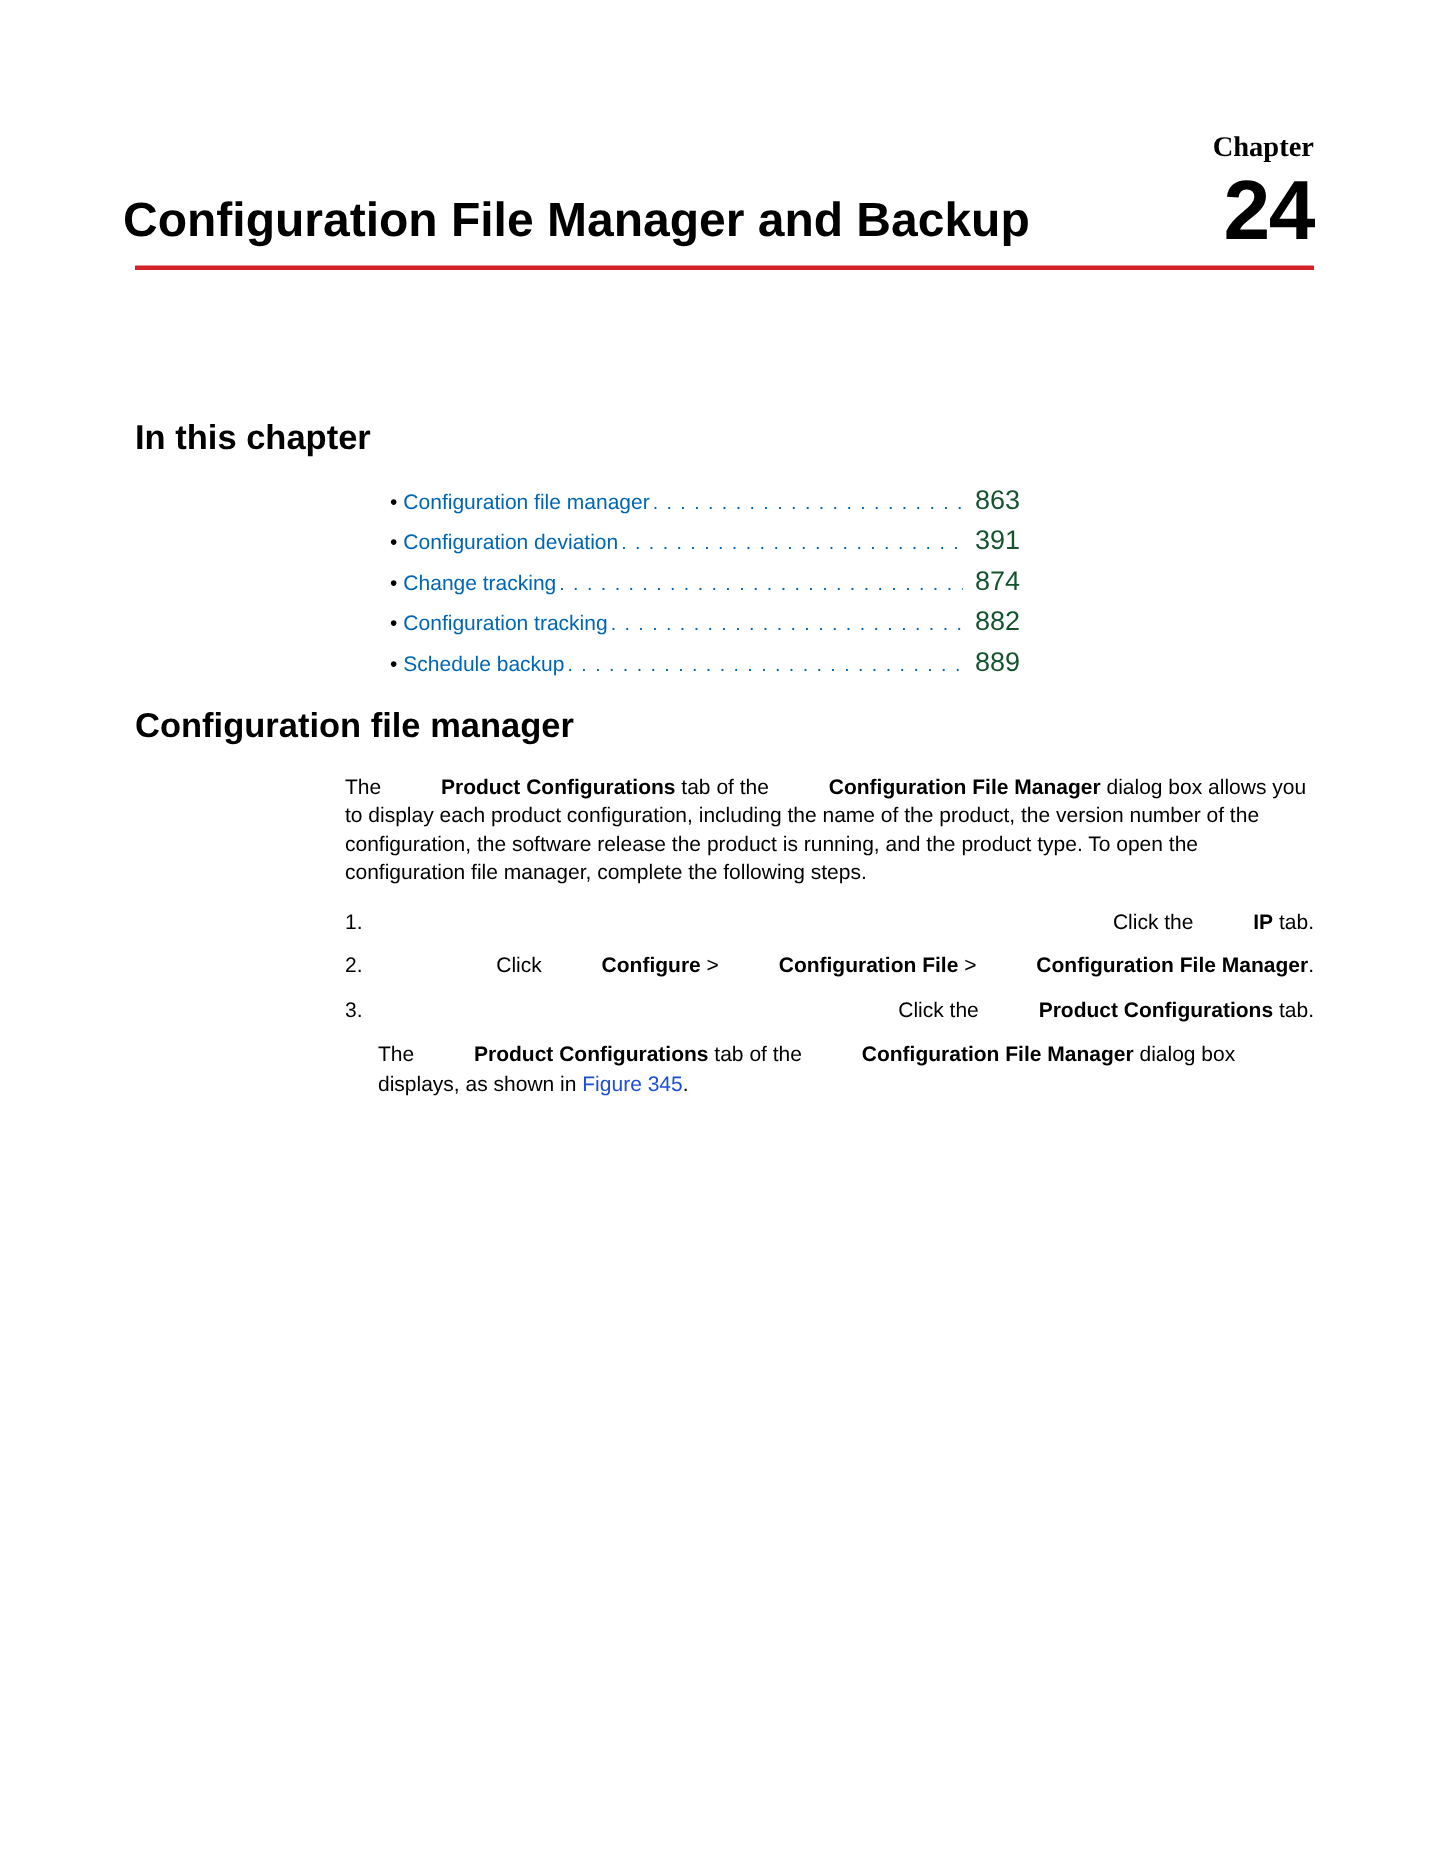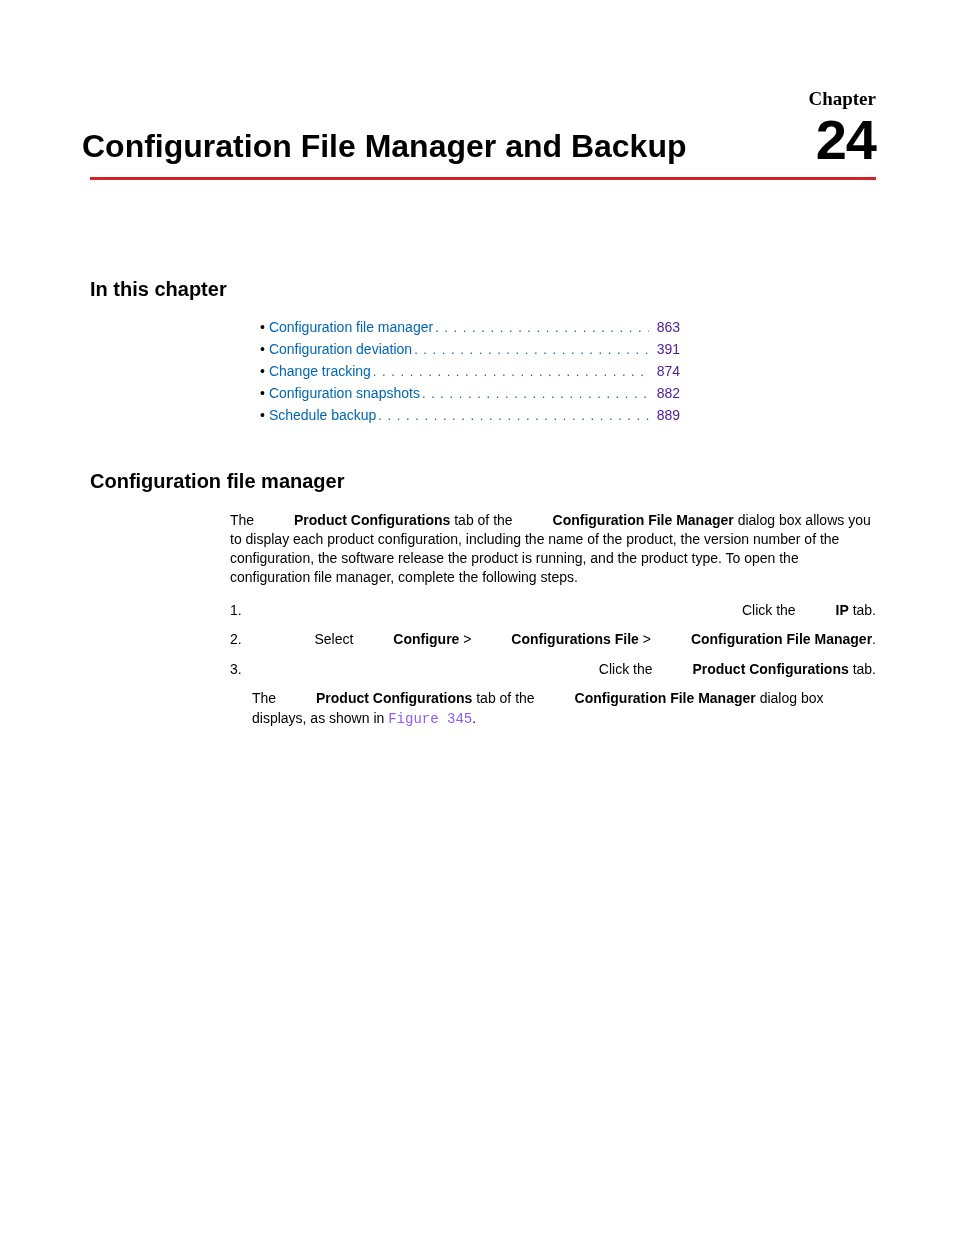--- a/index.html
+++ b/index.html
@@ -46,21 +46,21 @@
       position: absolute;
       top: 177px;
       left: 90px;
       right: 78px;
       height: 3px;
       background: #d2232a;
     }
     .section-heading {
       font-family: "Arial Narrow", Arial, sans-serif;
       font-weight: bold;
-      font-size: 20px;
+      font-size: 23px;
       margin-bottom: 18px;
     }
     .in-this-chapter {
       position: absolute;
       top: 278px;
       left: 90px;
       right: 78px;
     }
     .toc-list {
       list-style: none;
@@ -87,22 +87,22 @@
       color: #0066b3;
       overflow: hidden;
       letter-spacing: 1px;
       font-size: 13px;
       margin: 0 2px;
     }
     .toc-dots::after {
       content: " . . . . . . . . . . . . . . . . . . . . . . . . . . . . . . . . . . . . . . . . . . . . . . . . . . . . . . . . . . . . . . . . . . . . . . . . . . . . . . . . . . . . . . . . . . . . . . . . . . . . ";
     }
     .toc-page {
-      color: #4c1d95;
-      font-size: 14px;
+      color: #14532d;
+      font-size: 18px;
       padding-left: 6px;
     }
     .config-section {
       position: absolute;
       top: 470px;
       left: 90px;
       right: 78px;
     }
     .body-text {
       margin-left: 140px;
@@ -125,21 +125,21 @@
       width: 22px;
       flex-shrink: 0;
     }
     .step-text { flex: 1; text-align: right; }
     .step-sub {
       margin-left: 162px;
       font-size: 14px;
       line-height: 1.4;
       margin-top: 2px;
     }
-    .blue-link { color: #8b5cf6; font-family: Liberation Mono, monospace; }
+    .blue-link { color: #1d4ed8; }
   </style>
 </head>
 <body>
 
 <div class="chapter-label">Chapter</div>
 <div class="chapter-number">24</div>
 <div class="chapter-title">Configuration File Manager and Backup</div>
 <div class="red-rule"></div>
 
 <div class="in-this-chapter">
@@ -158,21 +158,21 @@
       <span class="toc-page">391</span>
     </li>
     <li>
       <span class="toc-bullet">•</span>
       <span class="toc-link">Change tracking</span>
       <span class="toc-dots"></span>
       <span class="toc-page">874</span>
     </li>
     <li>
       <span class="toc-bullet">•</span>
-      <span class="toc-link">Configuration snapshots</span>
+      <span class="toc-link">Configuration tracking</span>
       <span class="toc-dots"></span>
       <span class="toc-page">882</span>
     </li>
     <li>
       <span class="toc-bullet">•</span>
       <span class="toc-link">Schedule backup</span>
       <span class="toc-dots"></span>
       <span class="toc-page">889</span>
     </li>
   </ul>
@@ -186,21 +186,21 @@
   <div class="steps">
     <div class="step">
       <span class="step-num">1.</span>
       <span class="step-text">
         <span>Click the </span><span class="bold">IP</span><span> tab.</span>
       </span>
     </div>
     <div class="step">
       <span class="step-num">2.</span>
       <span class="step-text">
-        <span>Select </span><span class="bold">Configure</span><span> &gt; </span><span class="bold">Configurations File</span><span> &gt; </span><span class="bold">Configuration File Manager</span><span>.</span>
+        <span>Click </span><span class="bold">Configure</span><span> &gt; </span><span class="bold">Configuration File</span><span> &gt; </span><span class="bold">Configuration File Manager</span><span>.</span>
       </span>
     </div>
     <div class="step">
       <span class="step-num">3.</span>
       <span class="step-text">
         <span>Click the </span><span class="bold">Product Configurations</span><span> tab.</span>
       </span>
     </div>
   </div>
   <p class="step-sub">

